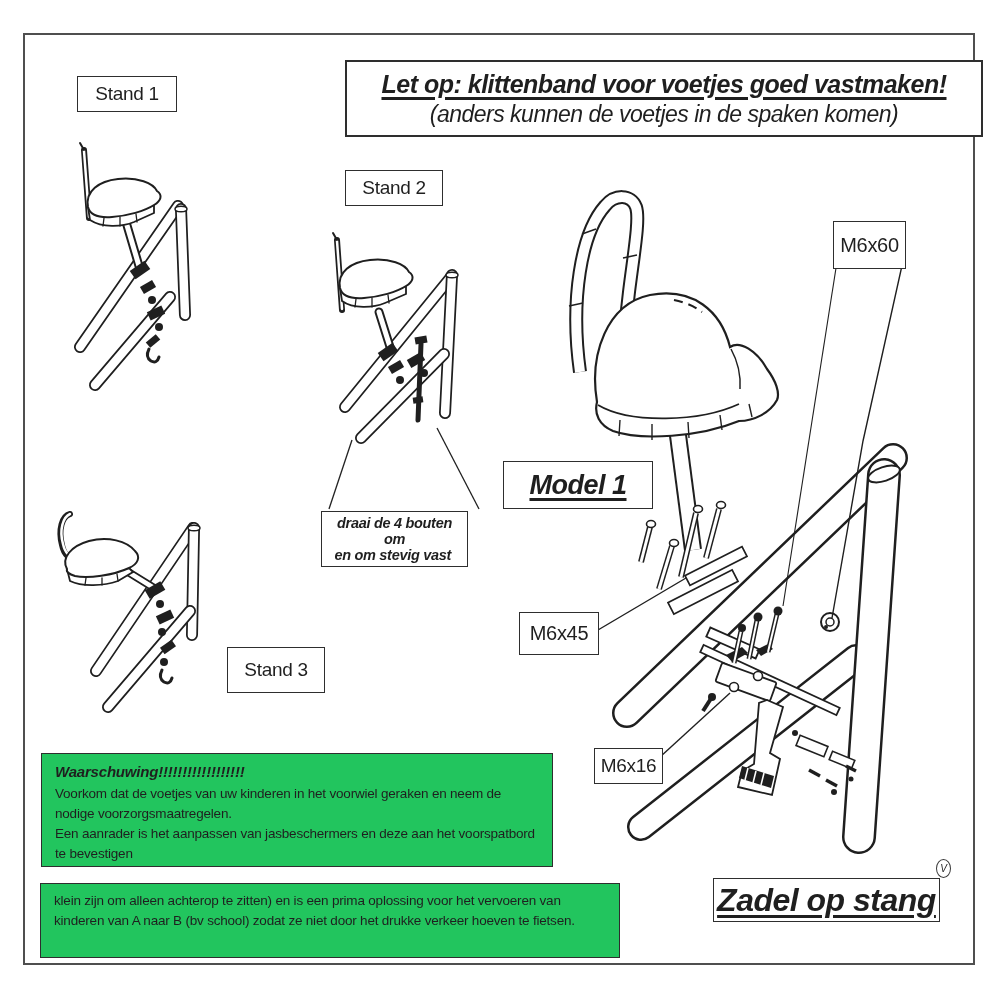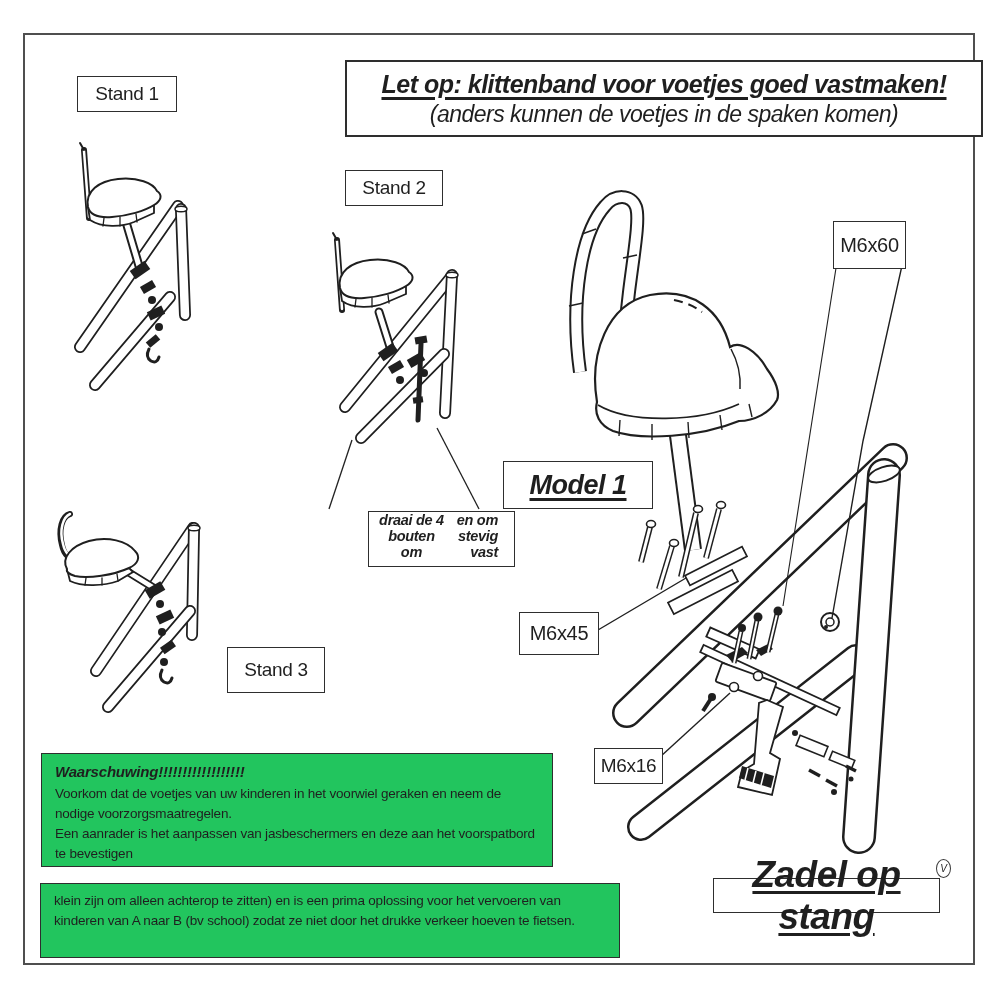--- a/index.html
+++ b/index.html
@@ -12,22 +12,22 @@
     border:2px solid #4f4f4f;box-sizing:border-box;}
   svg{position:absolute;left:0;top:0;}
   .box{position:absolute;border:1.5px solid #2e2e2e;background:#fff;box-sizing:border-box;
     display:flex;align-items:center;justify-content:center;text-align:center;}
   .plain{font-size:19px;letter-spacing:-0.3px;}
   .headline{font-weight:bold;font-style:italic;text-decoration:underline;
     text-decoration-thickness:2.5px;text-underline-offset:4px;letter-spacing:-0.5px;}
   .banner{flex-direction:column;justify-content:center;gap:2px;}
   .banner .l1{font-size:25px;}
   .banner .l2{font-size:23px;font-style:italic;letter-spacing:-0.5px;}
-  .note{flex-direction:row;align-items:stretch;justify-content:center;
-    font-style:italic;font-weight:600;font-size:14.5px;padding:0 10px;letter-spacing:-0.3px;margin-left:47px;}
+  .note{flex-direction:column;align-items:stretch;justify-content:center;
+    font-style:italic;font-weight:600;font-size:14.5px;padding:0 10px;letter-spacing:-0.3px;}
   .note .n1{text-align:center;}
   .note .n2{text-align:right;padding-right:6px;}
   .textbox{position:absolute;border:1.5px solid #2e2e2e;background:#22c55e;box-sizing:border-box;
     padding:7px 13px;font-size:13.5px;line-height:1.5;letter-spacing:-0.2px;}
   .textbox .tt{font-size:15px;font-weight:bold;font-style:italic;letter-spacing:-0.2px;}
   .vmark{position:absolute;width:15px;height:19px;border:1.5px solid #3a3a3a;border-radius:50%;
     box-sizing:border-box;display:flex;align-items:center;justify-content:center;
     font-size:10px;font-style:italic;background:#fff;}
   .ln{display:block;}
 </style>
@@ -254,16 +254,16 @@
     <span class="ln">nodige voorzorgsmaatregelen.</span>
     <span class="ln">Een aanrader is het aanpassen van jasbeschermers en deze aan het voorspatbord</span>
     <span class="ln">te bevestigen</span>
   </div>
 
   <div class="textbox" style="left:40px;top:883px;width:580px;height:75px;">
     <span class="ln">klein zijn om alleen achterop te zitten) en is een prima oplossing voor het vervoeren van</span>
     <span class="ln">kinderen van A naar B (bv school) zodat ze niet door het drukke verkeer hoeven te fietsen.</span>
   </div>
 
-  <div class="box headline" style="left:713px;top:878px;width:227px;height:35px;font-size:37px;border-width:1.5px;">Zadel op stang</div>
+  <div class="box headline" style="left:713px;top:878px;width:227px;height:44px;font-size:32px;border-width:1.5px;">Zadel op stang</div>
 
   <div class="vmark" style="left:936px;top:859px;">V</div>
 </div>
 
 </body></html>

